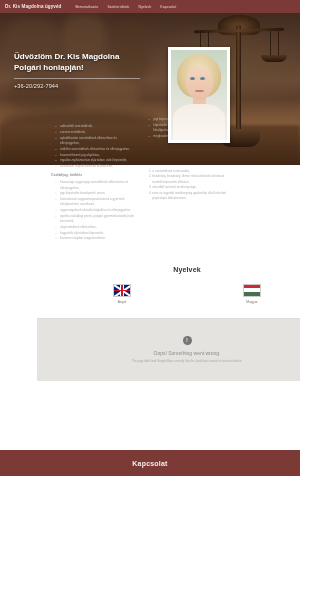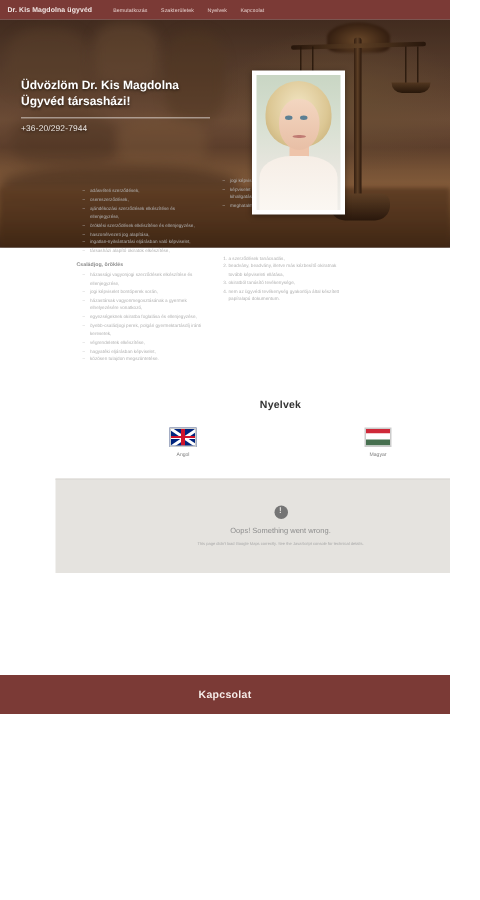--- a/index.html
+++ b/index.html
@@ -250,21 +250,21 @@
       <div class="chain ch3"></div>
         <div class="chain ch4"></div>
       <div class="pan pan-l"></div>
         <div class="pan pan-r"></div>
       <div class="scale-base"></div>
     </div>
     <div class="hero-overlay"></div>
 
     <div class="hero-text">
       <div class="hero-title">Üdvözlöm Dr. Kis Magdolna</div>
-      <div class="hero-title">Ügyvéd társasházi!</div>
+      <div class="hero-title">Polgári honlapján!</div>
       <div class="hero-rule"></div>
       <div class="hero-phone">+36-20/292-7944</div>
     </div>
 
     <div class="portrait-frame">
       <div class="portrait">
         <div class="p-hair"></div>
         <div class="p-neck"></div>
         <div class="p-face"></div>
         <div class="p-eye l"></div>

